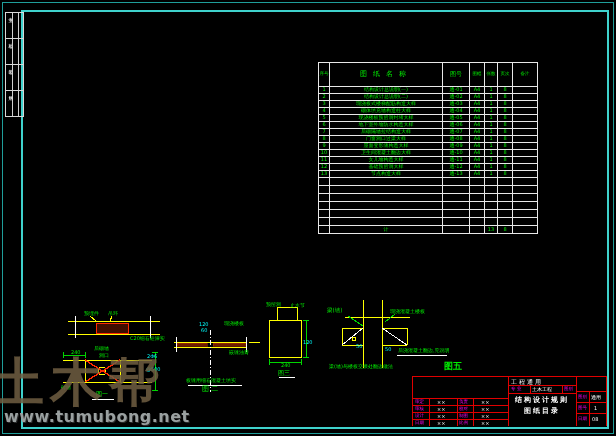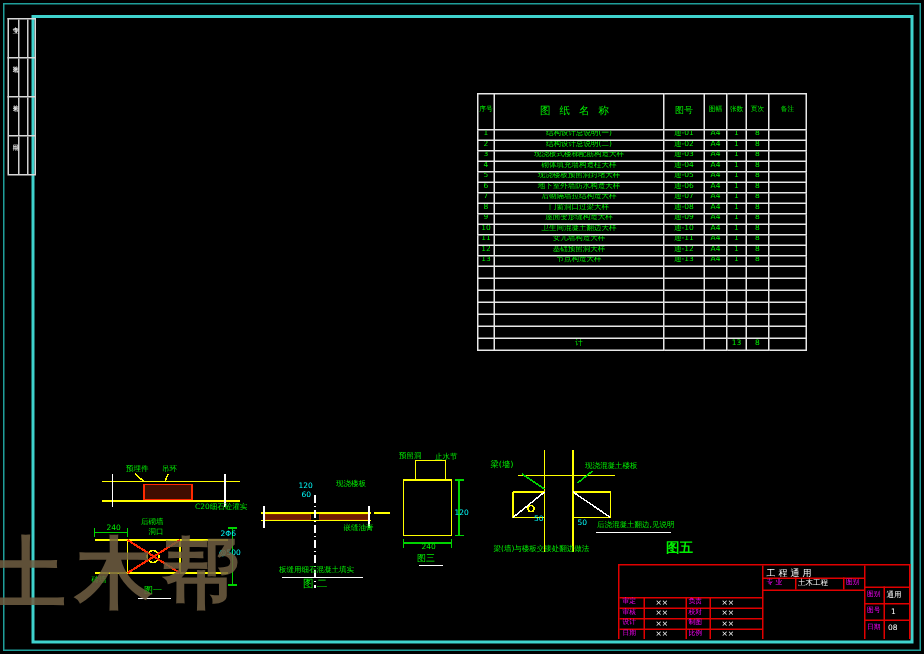--- a/index.html
+++ b/index.html
@@ -376,20 +376,21 @@
 
   <div class="glabel" style="left:327px;top:308px;font-size:5.5px">梁(墙)</div>
   <div class="glabel" style="left:390px;top:309px">现浇混凝土楼板</div>
   <div class="glabel" style="left:398px;top:348px">后浇混凝土翻边,见说明</div>
   <div class="clabel" style="left:356px;top:344px">50</div>
   <div class="clabel" style="left:385px;top:347px">50</div>
   <div class="glabel" style="left:329px;top:364px">梁(墙)与楼板交接处翻边做法</div>
   <div class="gcaption" style="left:444px;top:362px;font-size:9px;font-weight:bold">图五</div>
 
   <div class="abs wm-brand">土木帮</div>
+  <div class="abs wm-url">www.tumubong.net</div>
 
   <div class="abs tb">
 
     <div class="rl" style="left:95px;top:0;width:1px;height:49px"></div>
     <div class="rl" style="left:163px;top:0;width:1px;height:49px"></div>
     <div class="rl" style="left:95px;top:8px;width:68px;height:1px"></div>
     <div class="rl" style="left:95px;top:16px;width:68px;height:1px"></div>
     <div class="rl" style="left:117px;top:8px;width:1px;height:8px"></div>
     <div class="rl" style="left:149px;top:8px;width:1px;height:8px"></div>
     <div class="rl" style="left:163px;top:14px;width:30px;height:1px"></div>
@@ -402,20 +403,24 @@
     <div class="rl" style="left:0;top:42px;width:95px;height:1px"></div>
     <div class="rl" style="left:16px;top:21px;width:1px;height:28px"></div>
     <div class="rl" style="left:44px;top:21px;width:1px;height:28px"></div>
     <div class="rl" style="left:60px;top:21px;width:1px;height:28px"></div>
 
     <div class="proj abs" style="position:absolute">工程通用</div>
     <div class="mg" style="left:98px;top:10px">专 业</div>
     <div class="wh" style="left:119px;top:10px">土木工程</div>
     <div class="mg" style="left:151px;top:10px">图别</div>
 
+    <div class="big">
+      <div>结构设计规则</div>
+      <div>图纸目录</div>
+    </div>
 
     <div class="mg" style="left:165px;top:18px">图别</div>
     <div class="wh" style="left:178px;top:18px">通用</div>
     <div class="mg" style="left:165px;top:29px">图号</div>
     <div class="wh" style="left:181px;top:29px">1</div>
     <div class="mg" style="left:165px;top:40px">日期</div>
     <div class="wh" style="left:179px;top:40px">08</div>
 
     <div class="mg" style="left:2px;top:23px">审定</div>
     <div class="wh" style="left:24px;top:23px">××</div>

